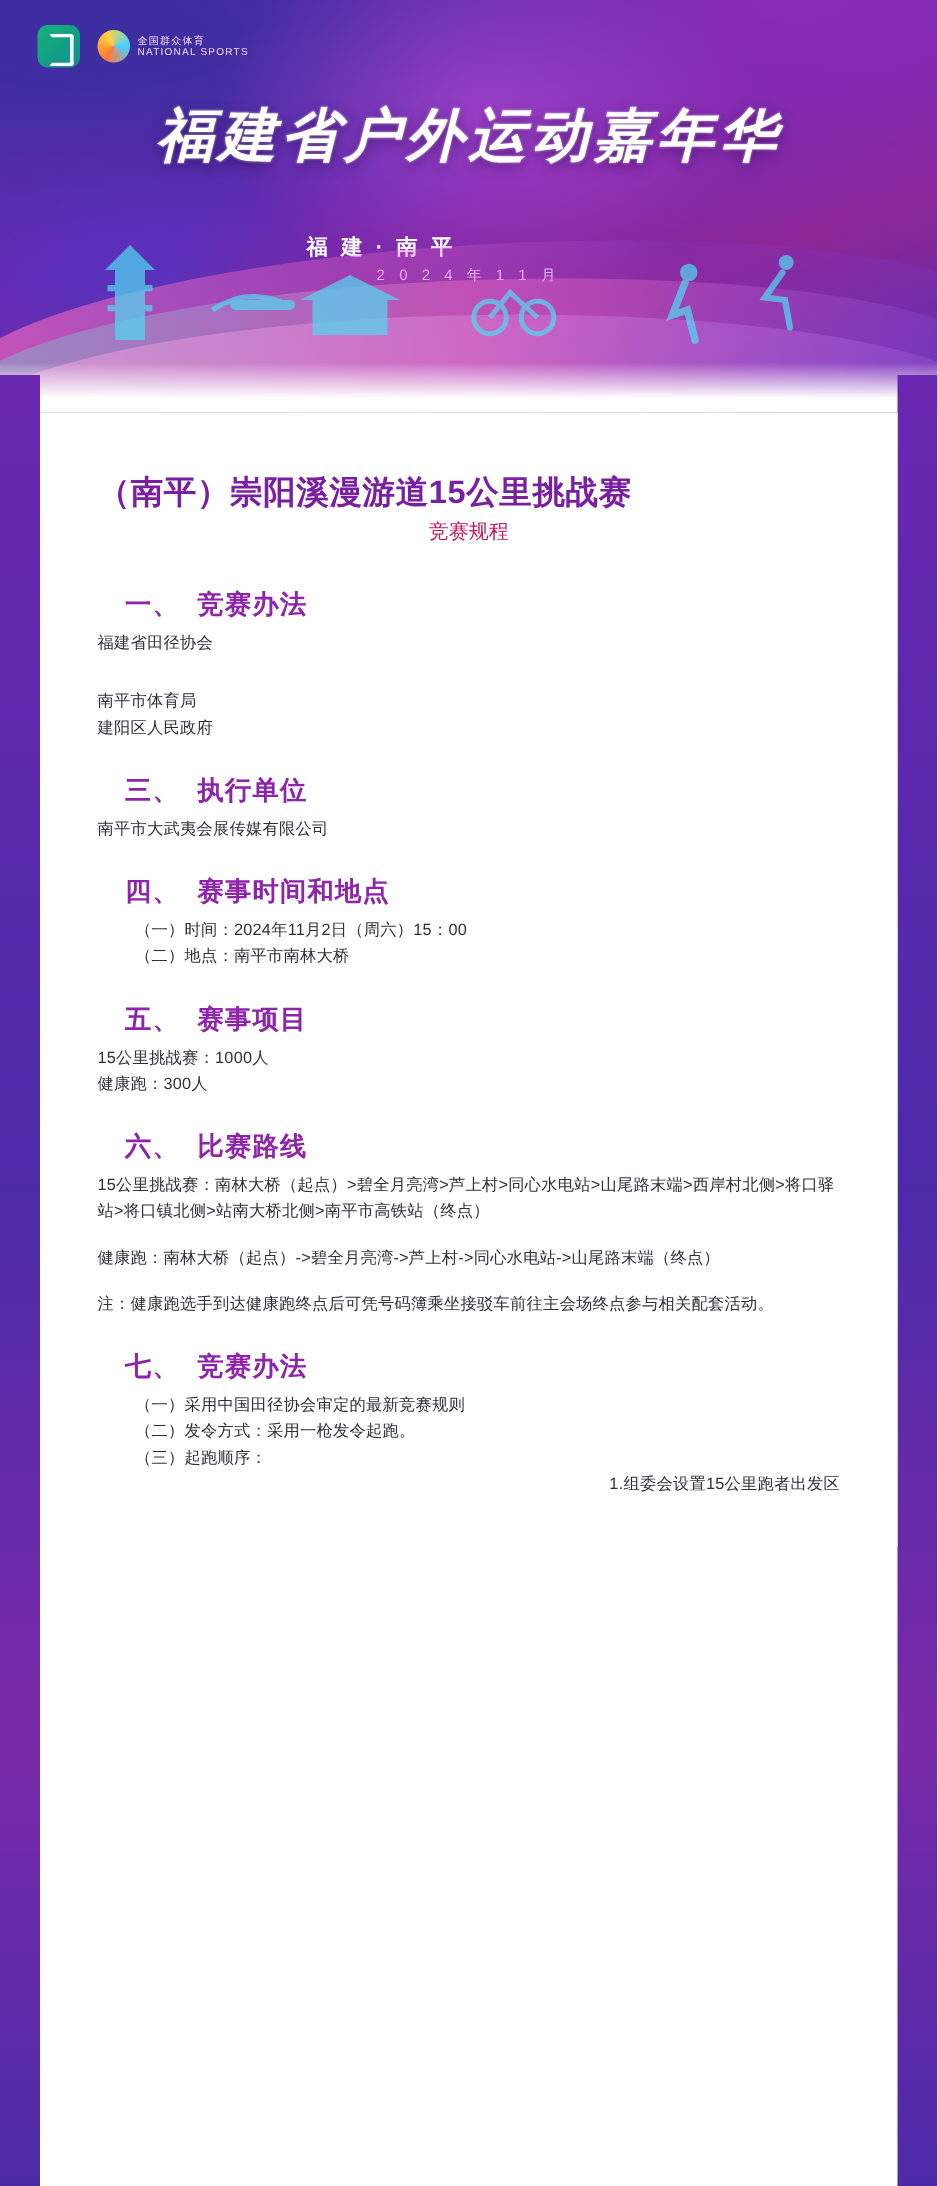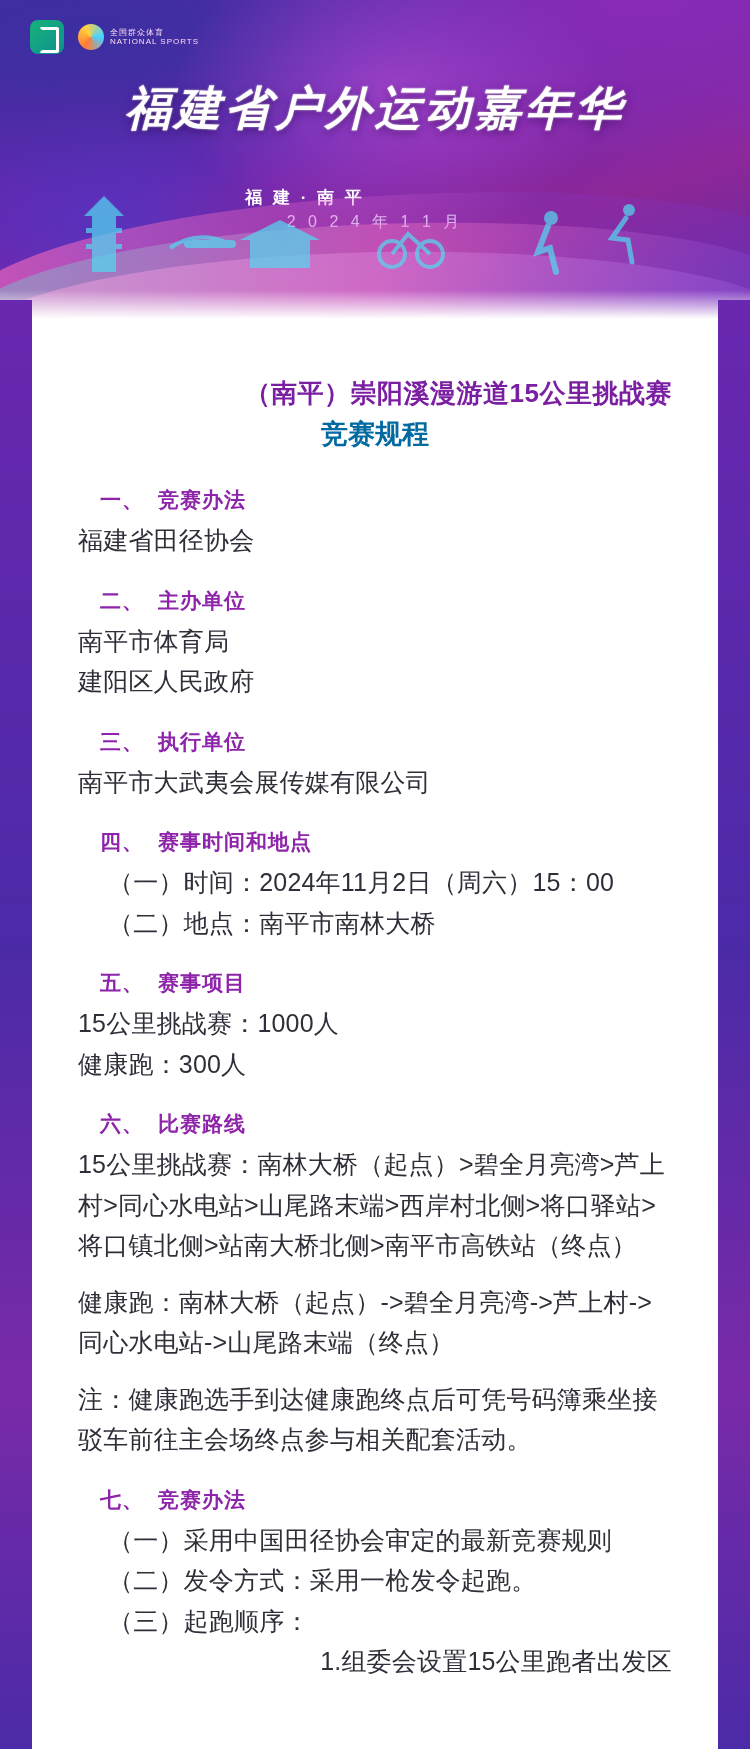--- a/index.html
+++ b/index.html
@@ -105,21 +105,21 @@
     font-size: 17px;
     font-weight: bold;
     letter-spacing: 3px;
   }
   .hero-date {
     position: absolute;
     top: 212px;
     width: 750px;
     text-align: center;
     color: #e9d8ff;
-    font-size: 16px;
+    font-size: 12px;
     letter-spacing: 4px;
   }
 
   
   .wave {
     position: absolute;
     left: -40px;
     width: 840px;
     height: 150px;
     border-radius: 50% 50% 45% 55% / 60% 55% 45% 40%;
@@ -153,50 +153,50 @@
 
   
   .content {
     position: relative;
     margin: 0 auto;
     width: 686px;
     padding: 44px 46px 40px 46px;
     background: #ffffff;
   }
   .doc-title {
-    text-align: right;
+    text-align: left;
     color: #7b1fa2;
     font-size: 26px;
     font-weight: bold;
     line-height: 1.5;
     letter-spacing: .5px;
   }
   .doc-title2 {
     text-align: center;
-    color: #0369a1;
-    font-size: 27px;
-    font-weight: bold;
+    color: #be185d;
+    font-size: 16px;
+    font-weight: normal;
     line-height: 1.6;
     margin-bottom: 30px;
   }
   .sec {
     margin-top: 26px;
   }
   .sec-h {
     color: #8e24aa;
     font-size: 21px;
     font-weight: bold;
     letter-spacing: 1px;
     margin-left: 22px;
     margin-bottom: 6px;
   }
   .sec-h .num { margin-right: 14px; }
   .ln {
     color: #2f2f3a;
-    font-size: 25px;
+    font-size: 13px;
     line-height: 1.62;
     letter-spacing: .2px;
   }
   .ln.indent { text-indent: 30px; }
   .ln.indent2 { text-indent: 58px; text-align: right; }
   .gap { height: 16px; }
 </style>
 </head>
 <body>
 
@@ -253,23 +253,20 @@
     <div class="doc-title2">竞赛规程</div>
 
     <div class="sec">
       <div class="sec-h">
         <span class="num">一、</span><span>竞赛办法</span>
       </div>
       <div class="ln">福建省田径协会</div>
     </div>
 
     <div class="sec">
-      <div class="sec-h">
-        <span class="num">二、</span><span>主办单位</span>
-      </div>
       <div class="ln">南平市体育局</div>
       <div class="ln">建阳区人民政府</div>
     </div>
 
     <div class="sec">
       <div class="sec-h">
         <span class="num">三、</span><span>执行单位</span>
       </div>
       <div class="ln">南平市大武夷会展传媒有限公司</div>
     </div>

